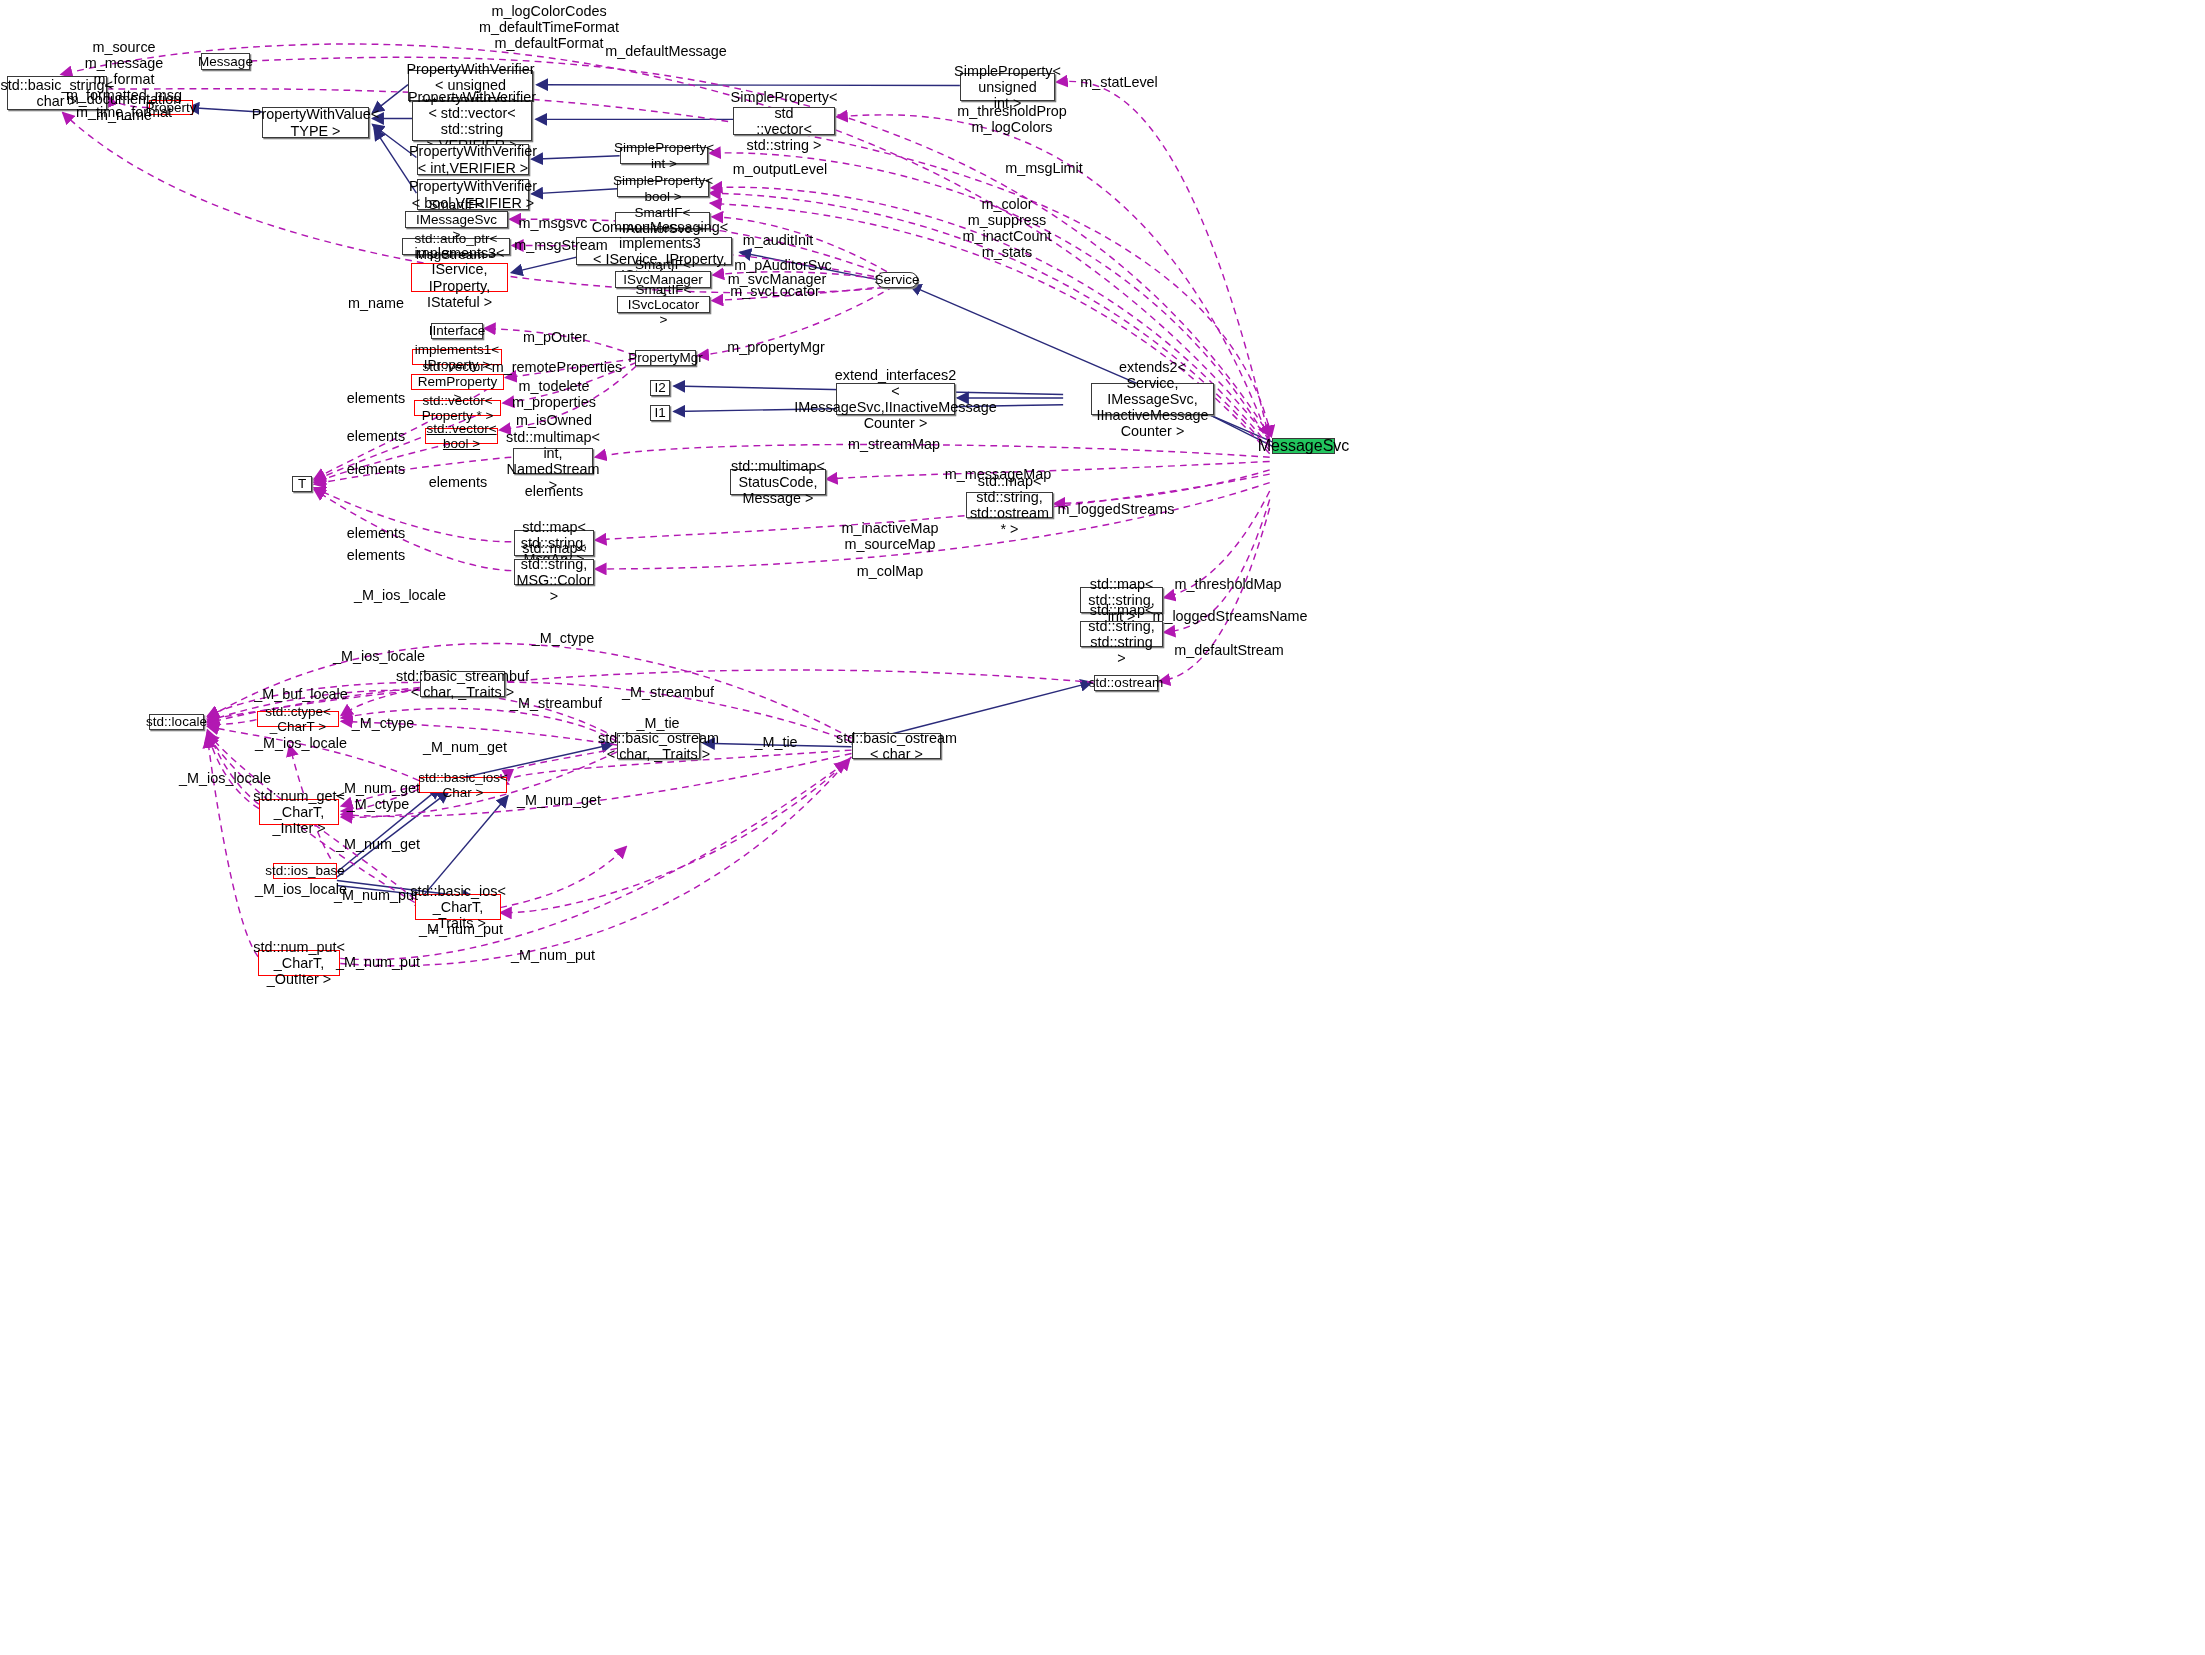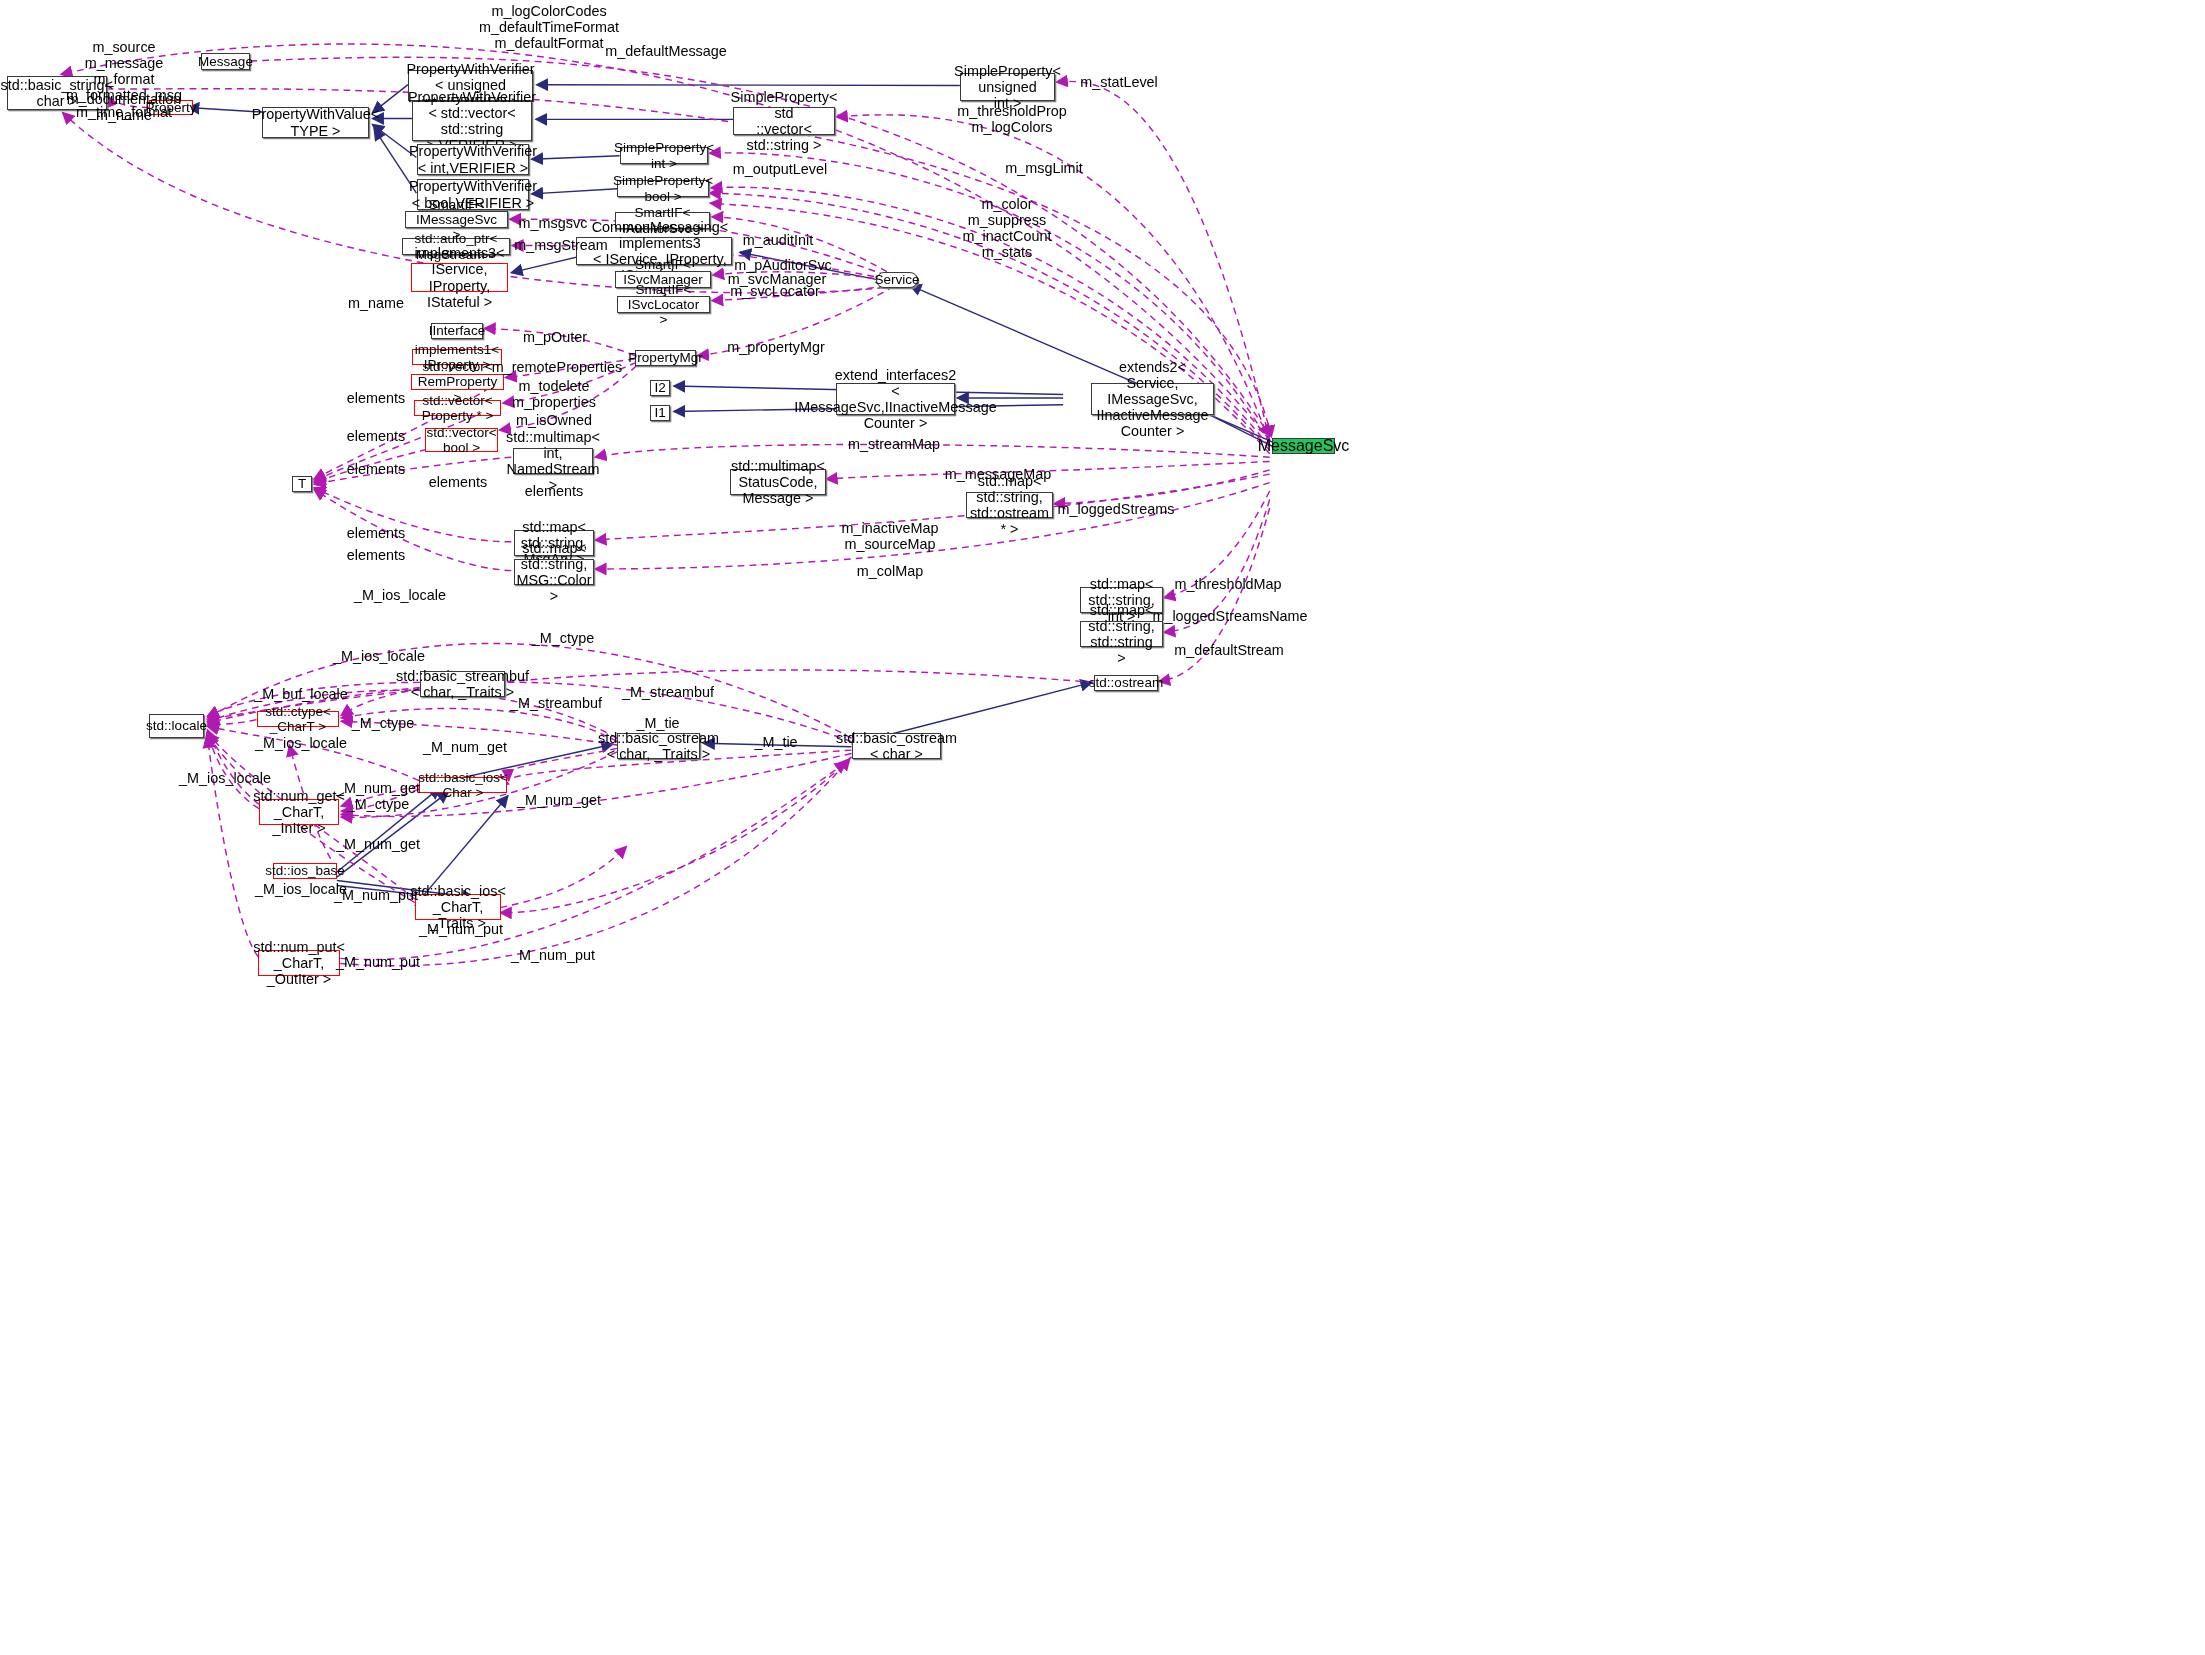--- a/index.html
+++ b/index.html
@@ -164,21 +164,21 @@
       <div class="node" style="left: 615px; top: 212px; width: 95px; height: 17px; font-size: 13.5px;">SmartIF&lt; IAuditorSvc &gt;</div>
       <div class="node" style="left: 576px; top: 237px; width: 156px; height: 28px; padding-left: 16px;">CommonMessaging&lt; implements3
 &lt; IService, IProperty, IStateful &gt; &gt;</div>
       <div class="node" style="left: 615px; top: 271px; width: 96px; height: 17px; font-size: 13.5px;">SmartIF&lt; ISvcManager &gt;</div>
       <div class="node" style="left: 617px; top: 296px; width: 93px; height: 17px; font-size: 13.5px;">SmartIF&lt; ISvcLocator &gt;</div>
       <div class="node" style="left: 876px; top: 272px; width: 42px; height: 16px; font-size: 13.5px; border-radius: 8px;">Service</div>
       <div class="node" style="left: 431px; top: 323px; width: 52px; height: 16px; font-size: 13.5px;">IInterface</div>
       <div class="node red" style="left: 412px; top: 349px; width: 90px; height: 16px; font-size: 13.5px;">implements1&lt; IProperty &gt;</div>
       <div class="node red" style="left: 411px; top: 374px; width: 93px; height: 16px; font-size: 13.5px;">std::vector&lt; RemProperty &gt;</div>
       <div class="node red" style="left: 414px; top: 400px; width: 87px; height: 16px; font-size: 13.5px;">std::vector&lt; Property * &gt;</div>
-      <div class="node red" style="left: 425px; top: 428px; width: 73px; height: 24px; font-size: 13.5px;">std::vector&lt; bool &gt;</div>
+      <div class="node red" style="left: 425px; top: 428px; width: 73px; height: 16px; font-size: 13.5px; text-decoration: underline;">std::vector&lt; bool &gt;</div>
       <div class="node" style="left: 635px; top: 350px; width: 61px; height: 16px; font-size: 13.5px;">PropertyMgr</div>
       <div class="node" style="left: 650px; top: 380px; width: 20.3px; height: 16px; font-size: 13.5px;">I2</div>
       <div class="node" style="left: 650px; top: 405px; width: 20.3px; height: 16px; font-size: 13.5px;">I1</div>
       <div class="node" style="left: 836px; top: 383px; width: 119px; height: 32px;">extend_interfaces2
 &lt; IMessageSvc,IInactiveMessage
 Counter &gt;</div>
       <div class="node" style="left: 1091px; top: 383px; width: 123px; height: 32px;">extends2&lt; Service,
 IMessageSvc, IInactiveMessage
 Counter &gt;</div>
       <div class="node plain" style="left: 1272px; top: 438px; width: 63px; height: 16px; background: #22c55e; border-color: rgb(58, 58, 58); font-size: 16px;">MessageSvc</div>
@@ -193,21 +193,21 @@
 MsgAry &gt;</div>
       <div class="node" style="left: 514px; top: 559px; width: 80px; height: 26px;">std::map&lt; std::string,
 MSG::Color &gt;</div>
       <div class="node" style="left: 1080px; top: 587px; width: 83px; height: 26px;">std::map&lt; std::string,
 int &gt;</div>
       <div class="node" style="left: 1080px; top: 621px; width: 83px; height: 26px;">std::map&lt; std::string,
 std::string &gt;</div>
       <div class="node" style="left: 1094px; top: 675px; width: 64px; height: 16px; font-size: 13.5px;">std::ostream</div>
       <div class="node" style="left: 420px; top: 671px; width: 85px; height: 26px;">std::basic_streambuf
 &lt; char, _Traits &gt;</div>
-      <div class="node" style="left: 149px; top: 714px; width: 55px; height: 24px; font-size: 13.5px;">std::locale</div>
+      <div class="node" style="left: 149px; top: 714px; width: 55px; height: 16px; font-size: 13.5px;">std::locale</div>
       <div class="node red" style="left: 257px; top: 711px; width: 82px; height: 16px; font-size: 13.5px;">std::ctype&lt; _CharT &gt;</div>
       <div class="node" style="left: 617px; top: 733px; width: 83px; height: 26px;">std::basic_ostream
 &lt; char, _Traits &gt;</div>
       <div class="node" style="left: 852px; top: 733px; width: 89px; height: 26px;">std::basic_ostream
 &lt; char &gt;</div>
       <div class="node red" style="left: 419px; top: 777px; width: 88px; height: 16px; font-size: 13.5px;">std::basic_ios&lt; Char &gt;</div>
       <div class="node red" style="left: 259px; top: 799px; width: 80px; height: 26px;">std::num_get&lt; _CharT,
 _InIter &gt;</div>
       <div class="node red" style="left: 273px; top: 863px; width: 64px; height: 16px; font-size: 13.5px;">std::ios_base</div>
       <div class="node red" style="left: 415px; top: 894px; width: 86px; height: 26px;">std::basic_ios&lt; _CharT,

